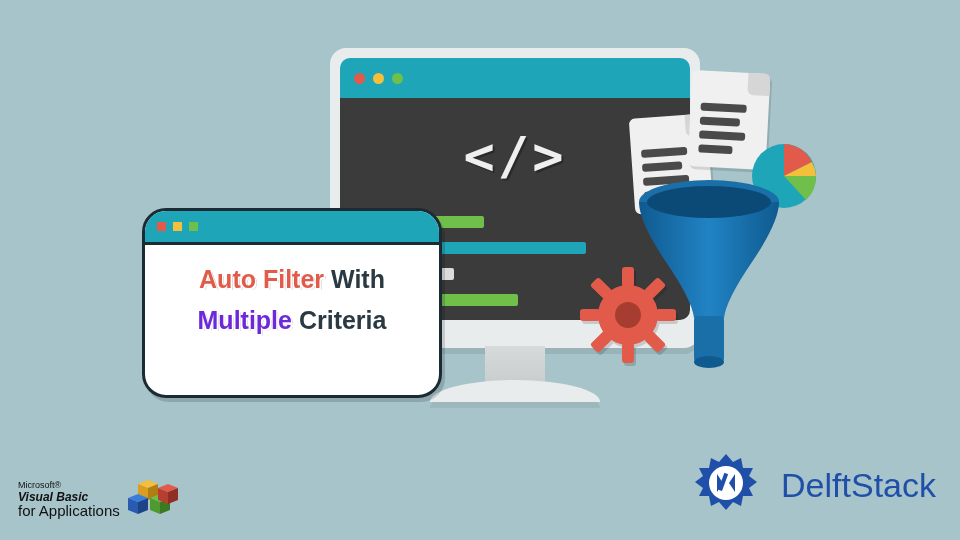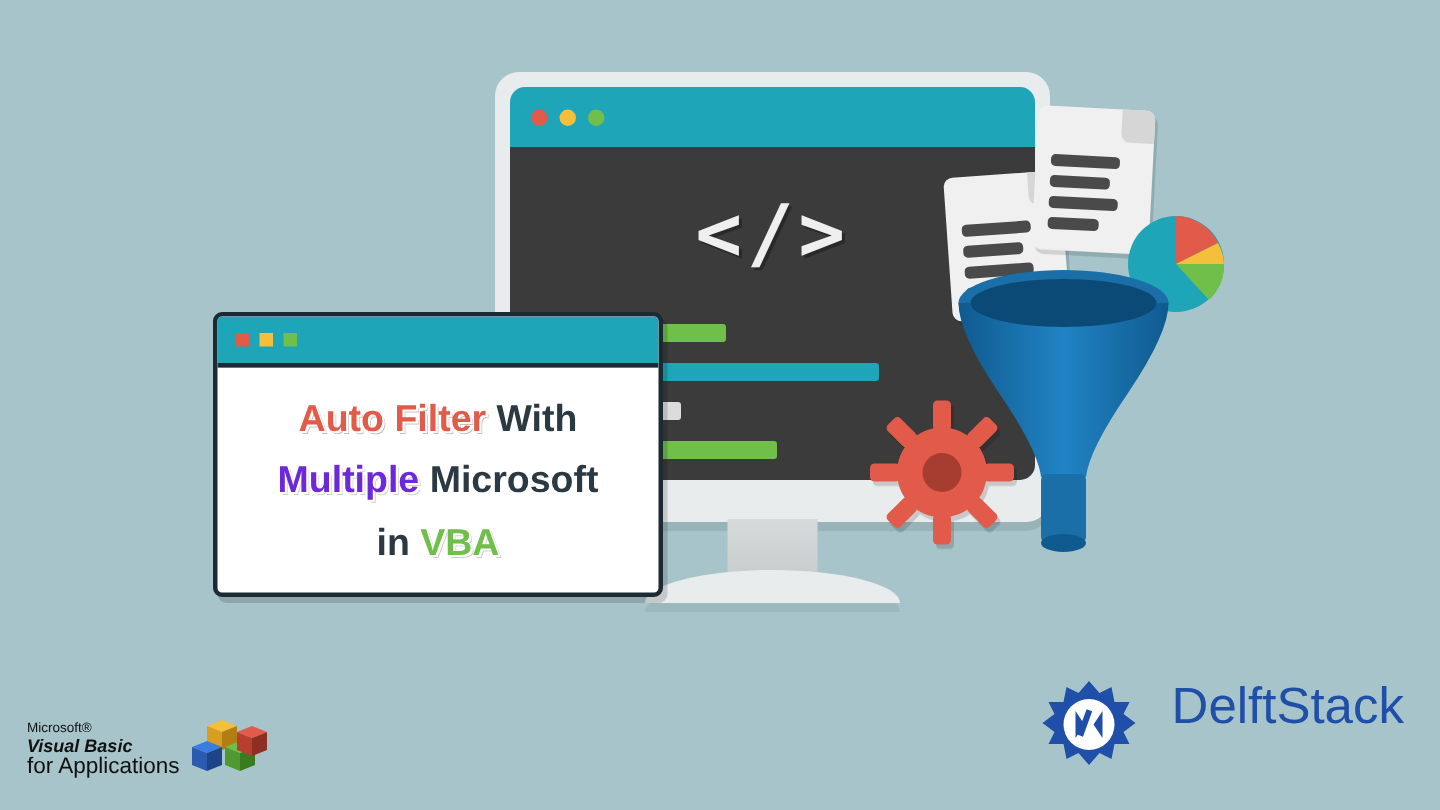--- a/index.html
+++ b/index.html
@@ -91,21 +91,21 @@
 
   
   .title-window {
     position: absolute;
     left: 142px;
     top: 208px;
     width: 300px;
     height: 190px;
     background: #ffffff;
     border: 3px solid #1c2a33;
-    border-radius: 6px;
+    border-radius: 24px;
     box-shadow: 3px 4px 0 rgba(0,0,0,0.15);
     overflow: hidden;
   }
   .tw-bar {
     height: 34px;
     background: #1ea5b8;
     border-bottom: 3px solid #1c2a33;
     display: flex; align-items: center; padding-left: 12px; gap: 7px;
   }
   .tw-sq { width: 9px; height: 9px; }
@@ -176,21 +176,21 @@
   .vb-text { font-size: 12px; line-height: 1.05; color: #111; }
   .vb-text .ms { font-size: 9px; }
   .vb-text .big { font-size: 12px; font-weight: bold; font-style: italic; }
   .vb-text .sub { font-size: 15px; }
   .vb-cubes { width: 52px; height: 44px; position: relative; }
 
   
   .ds-logo {
     position: absolute;
     right: 24px; bottom: 22px;
-    display: flex; gap: 22px;
+    display: flex; align-items: center; gap: 22px;
   }
   .ds-text {
     font-size: 34px;
     font-weight: 500;
     color: #1f4fa8;
     font-family: 'Segoe UI', sans-serif;
   }
   .ds-emblem { width: 66px; height: 66px; }
 
 </style>
@@ -279,24 +279,21 @@
   <div class="tw-bar">
     <div class="tw-sq sq-r"></div>
     <div class="tw-sq sq-y"></div>
     <div class="tw-sq sq-g"></div>
   </div>
   <div class="tw-body">
     <div>
       <span class="t-red">Auto Filter</span><span class="t-dark"> With</span>
     </div>
     <div>
-      <span class="t-yellow">Multiple</span><span class="t-dark"> Microsoft</span>
-    </div>
-    <div>
-      <span class="t-dark">in </span><span class="t-green">VBA</span>
+      <span class="t-yellow">Multiple</span><span class="t-dark"> Criteria</span>
     </div>
   </div>
 </div>
 
 <div class="vb-logo">
   <div class="vb-text">
     <div class="ms">Microsoft®</div>
     <div class="big">Visual Basic</div>
     <div class="sub" style="text-align:right">for Applications</div>
   </div>

